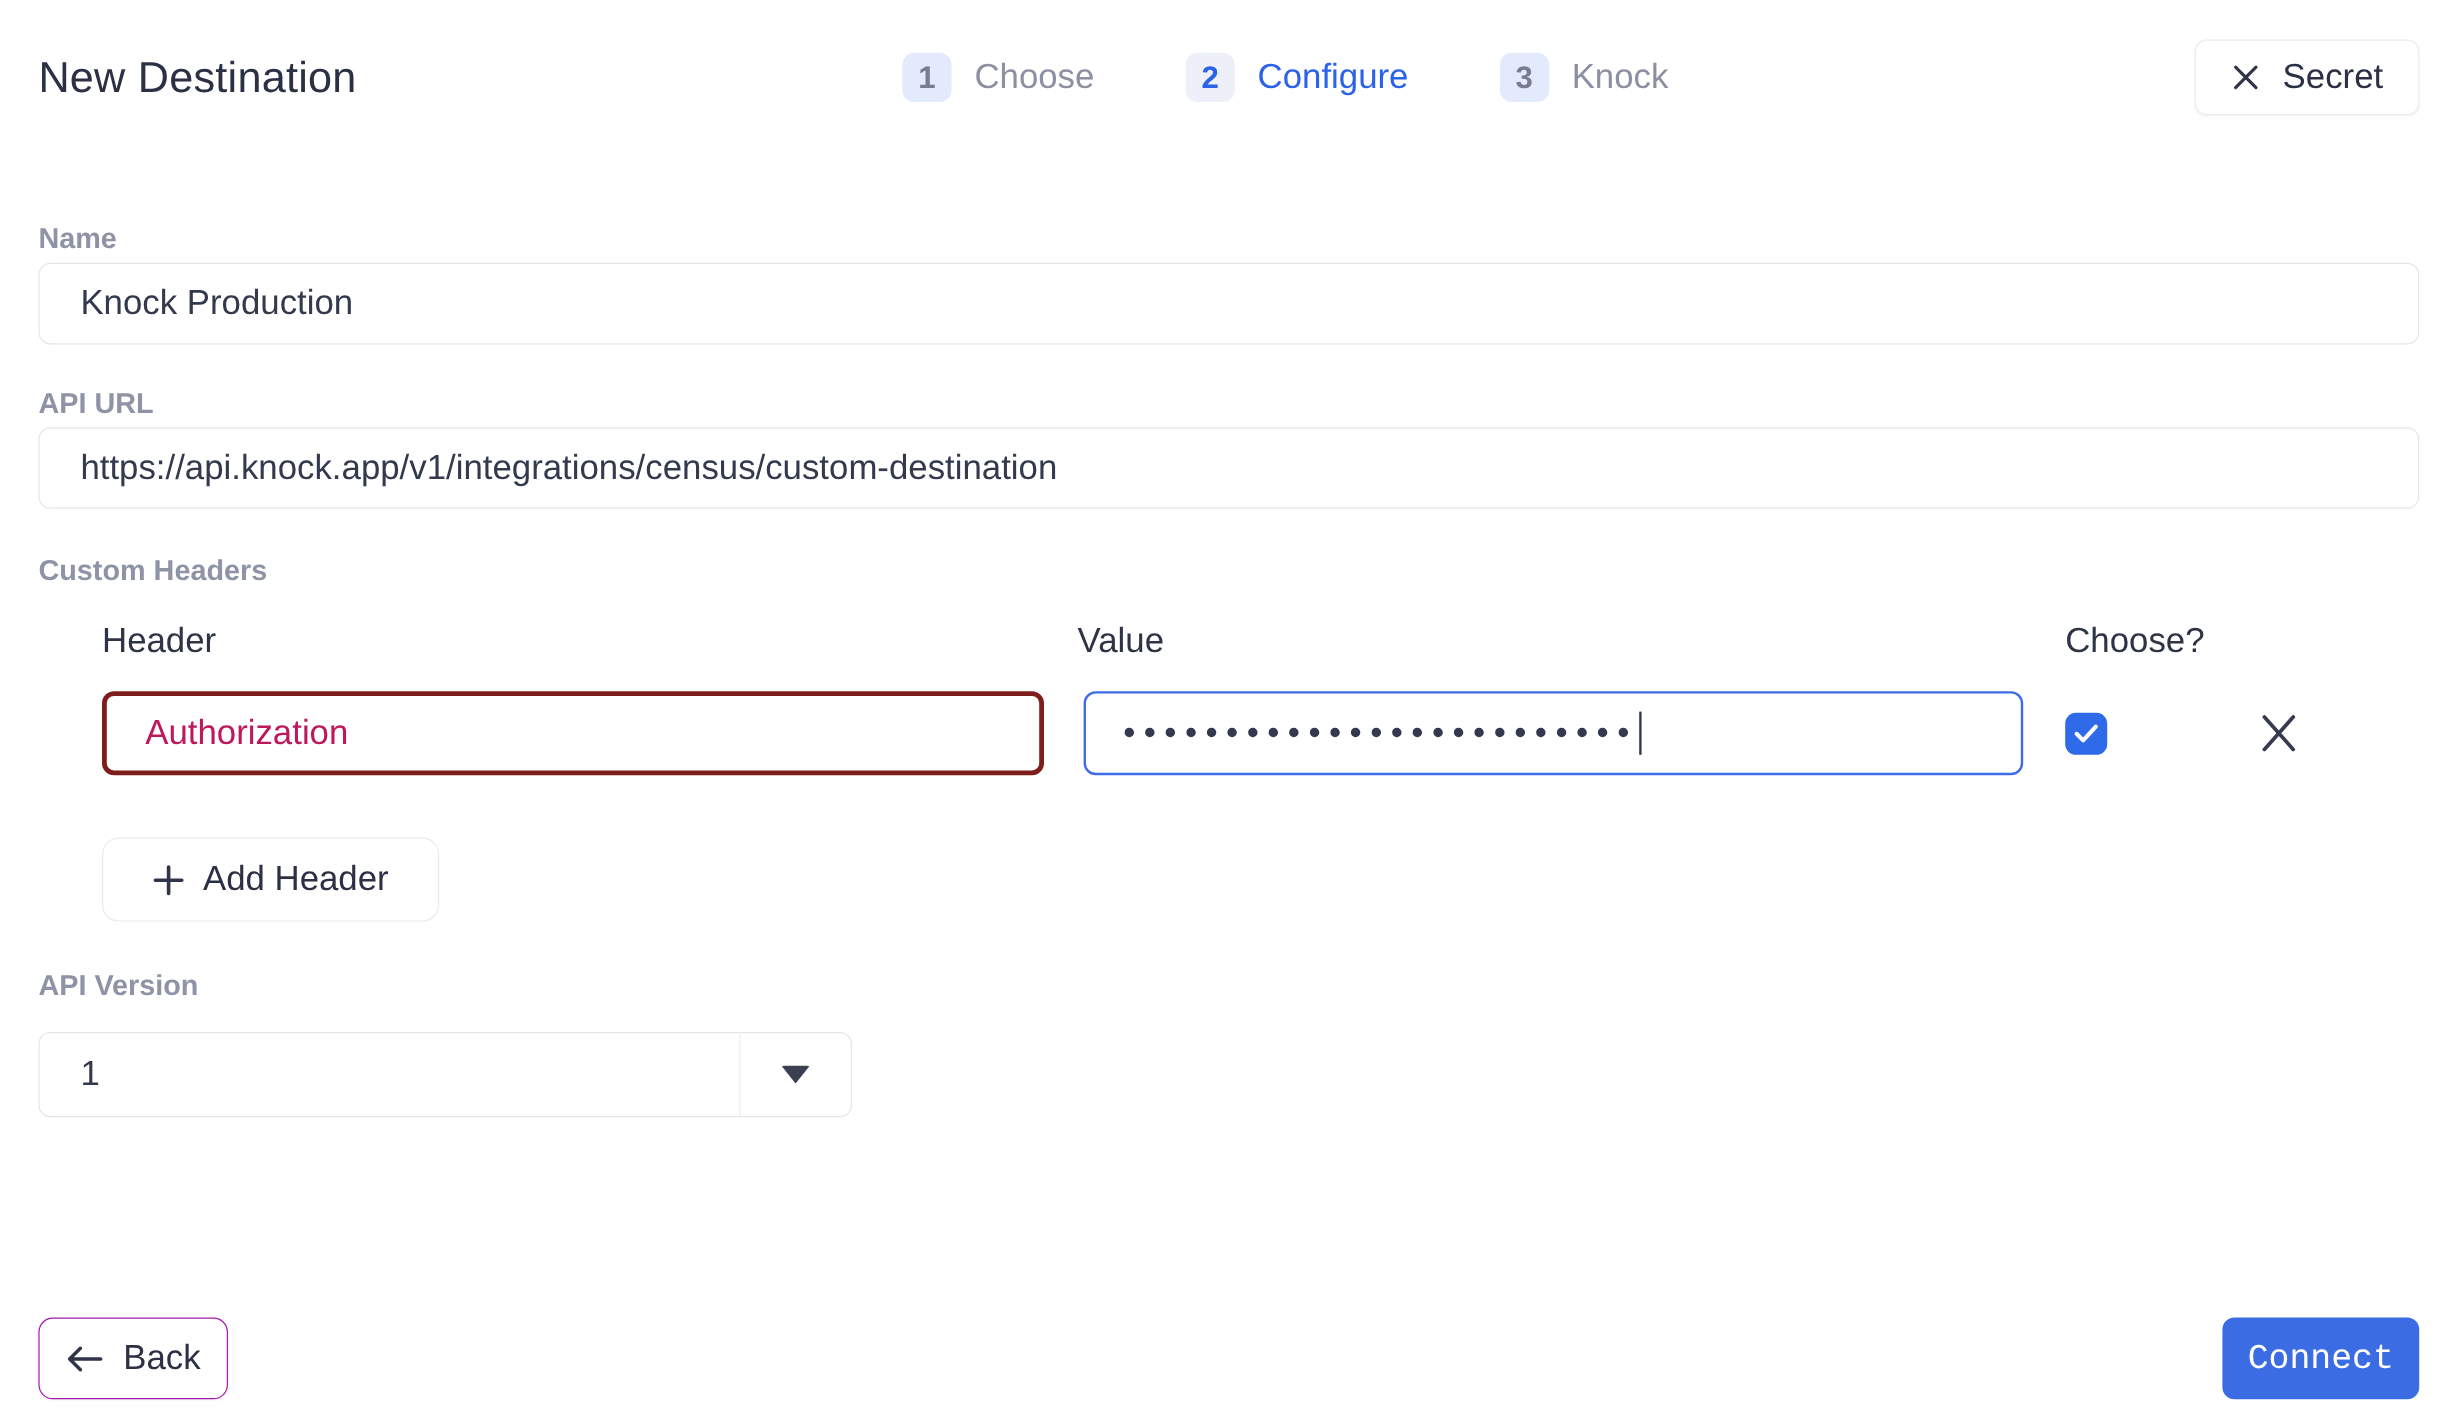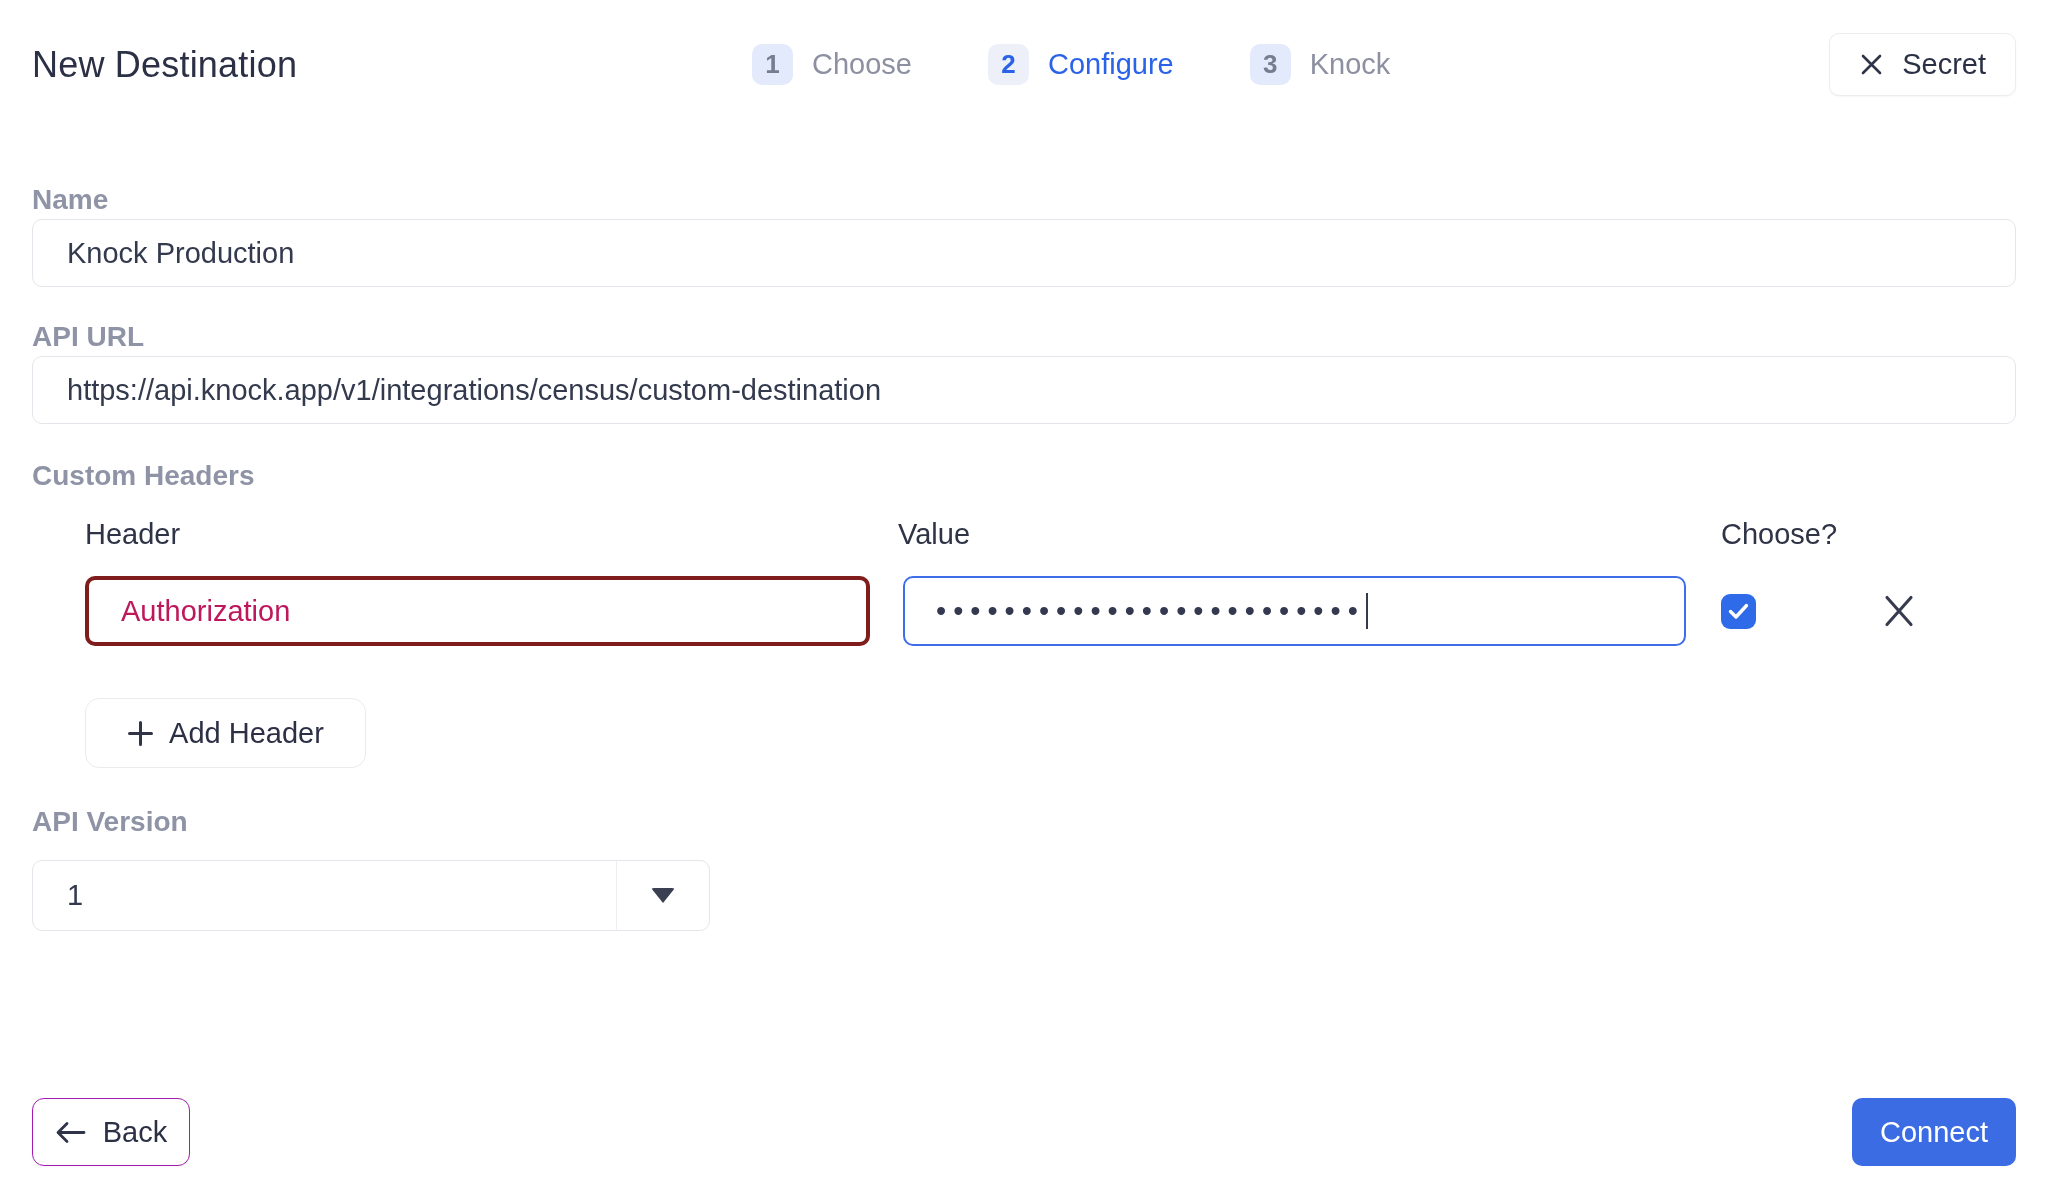--- a/index.html
+++ b/index.html
@@ -31,21 +31,21 @@
 
   .close-btn {
     margin-left: auto; height: 63px; padding: 0 29px;
     background: #fff; border: 1px solid #ececf1; border-radius: 10px;
     display: flex; align-items: center; gap: 18px;
     font-size: 29px; color: #2b3045; cursor: pointer;
     box-shadow: 0 1px 2px rgba(20,24,40,0.04);
   }
 
   
-  .field-label { font-size: 28px; font-weight: bold; color: #8f93a6; line-height: 28px; }
+  .field-label { font-size: 24px; font-weight: bold; color: #8f93a6; line-height: 28px; }
   .lbl-name { margin-top: 90px; }
   .lbl-apiurl { margin-top: 36px; }
   .lbl-headers { margin-top: 38px; }
   .lbl-version { margin-top: 40px; }
 
   .text-input {
     display: block; width: 100%; height: 68px; margin-top: 5px;
     border: 1px solid #e5e6eb; border-radius: 10px;
     padding: 0 34px; font-family: "Liberation Sans", sans-serif;
     font-size: 29px; color: #333a4e; background: #fff; outline: none;
@@ -108,21 +108,21 @@
     width: 158px; height: 68px; background: #fff;
     border: 1px solid #a21caf; border-radius: 12px;
     display: flex; align-items: center; justify-content: center; gap: 17px;
     font-size: 29px; color: #2b3045; cursor: pointer;
     box-shadow: 0 1px 2px rgba(20,24,40,0.04);
   }
   .connect-btn {
     width: 164px; height: 68px; background: #3b6ce4; border: none; border-radius: 10px;
     display: flex; align-items: center; justify-content: center;
     font-size: 29px; color: #ffffff; cursor: pointer;
-    font-family: Liberation Sans, sans-serif;
+    font-family: Liberation Mono, monospace;
   }
   svg { display: block; }
 </style>
 </head>
 <body>
 
 <div class="container">
 
   <div class="header">
     <div class="title">New Destination</div>

